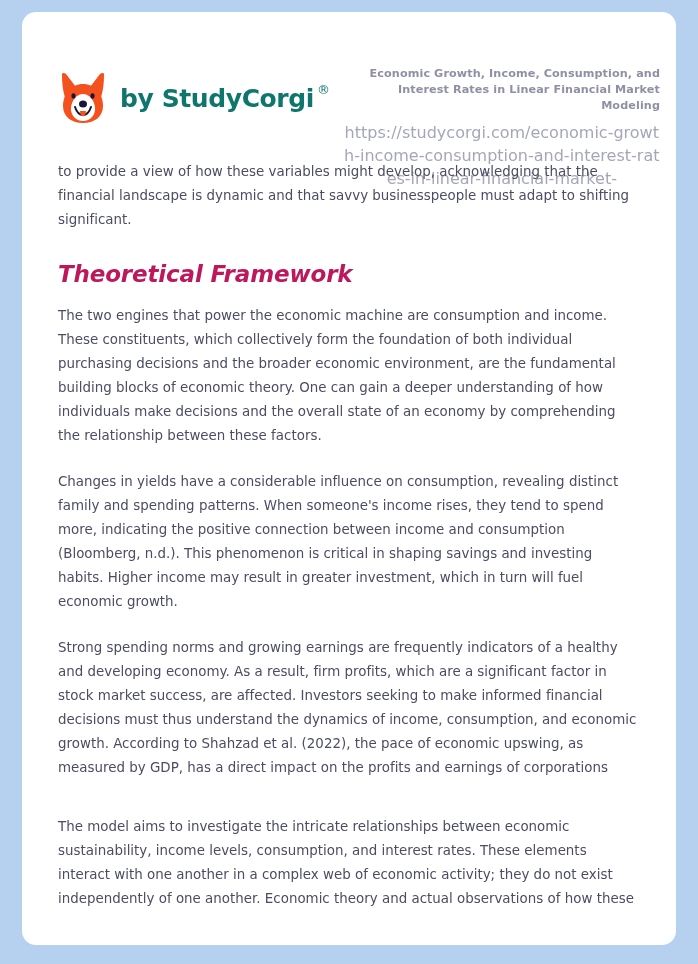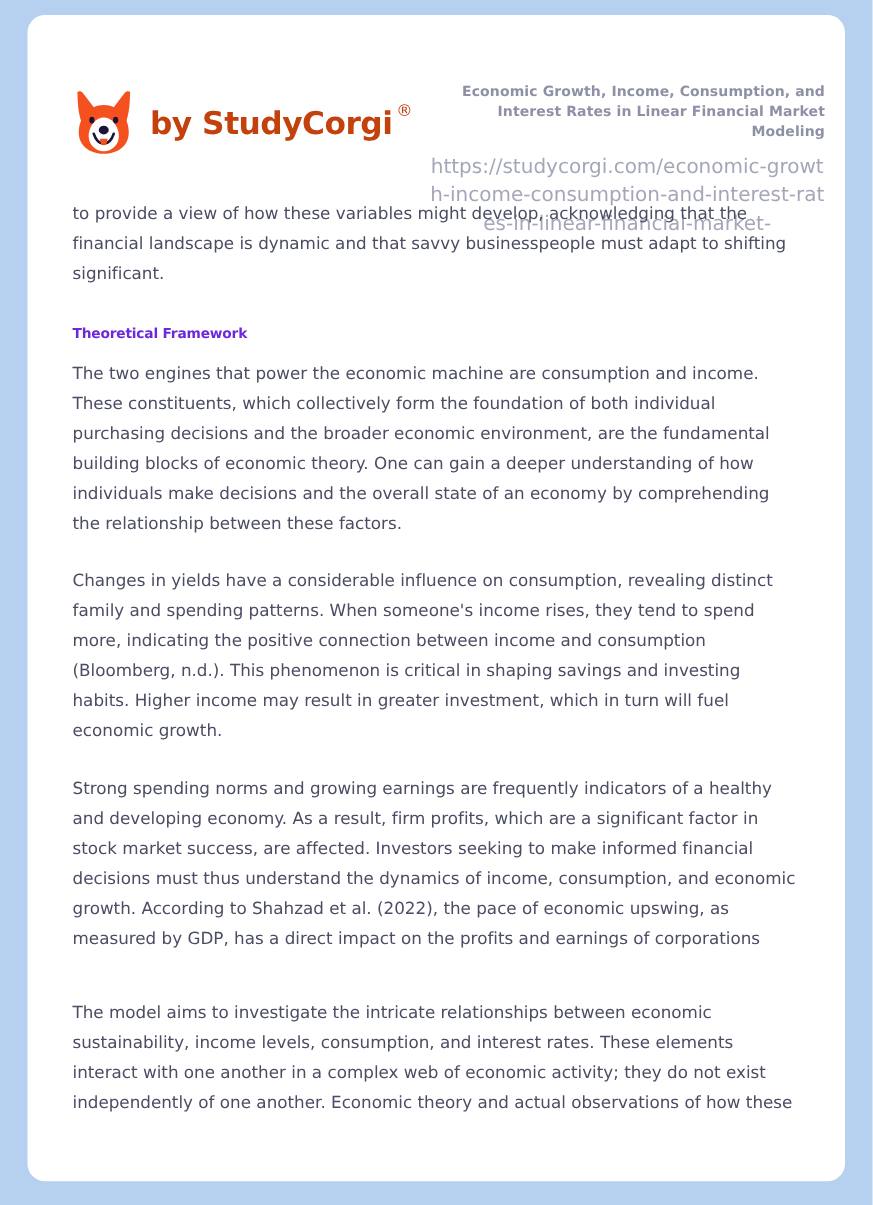--- a/index.html
+++ b/index.html
@@ -44,21 +44,21 @@
   .logo-mark {
     width: 50px;
     height: 52px;
     flex: 0 0 auto;
     margin-right: 12px;
   }
 
   .brand-wordmark {
     display: flex;
     align-items: flex-start;
-    color: #c2410c;
+    color: #0f766e;
     font-family: "DejaVu Sans", sans-serif;
     font-size: 25px;
     font-weight: 700;
     letter-spacing: -0.4px;
     line-height: 1;
     white-space: nowrap;
   }
 
   .brand-reg {
     font-size: 13px;
@@ -96,26 +96,27 @@
     word-break: break-all;
     text-align: center;
   }
 
   
   .doc-body {
     padding: 28px 36px 0 36px;
   }
 
   .section-heading {
-    color: #6d28d9;
-    font-size: 11px;
+    color: #be185d;
+    font-size: 23px;
     font-weight: 700;
     line-height: 1.3;
     letter-spacing: -0.15px;
     margin: 28px 0 14px 0;
+    font-style: italic;
   }
 
   .section-heading:first-child { margin-top: 0; }
 
   .para {
     color: #4a4d63;
     font-size: 13.4px;
     line-height: 24px;
     margin: 0 0 22px 0;
     letter-spacing: 0.01px;

